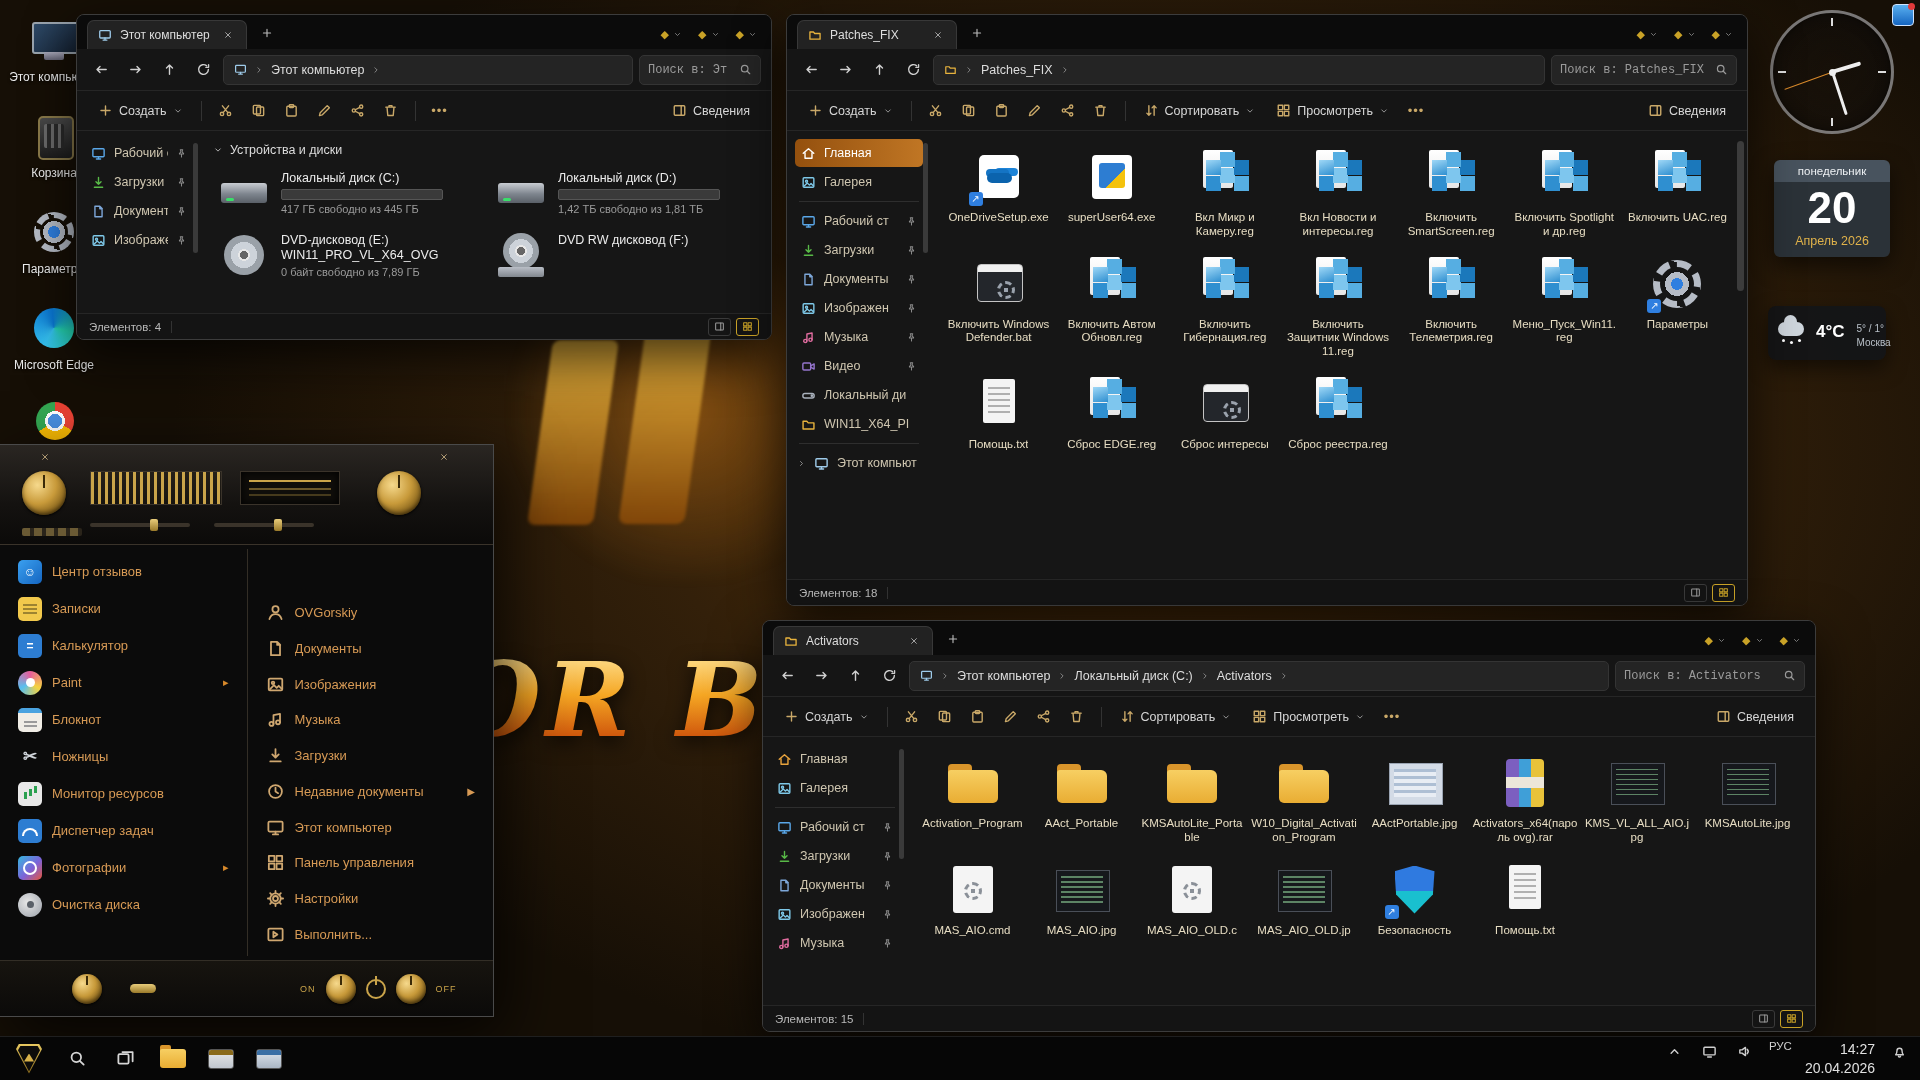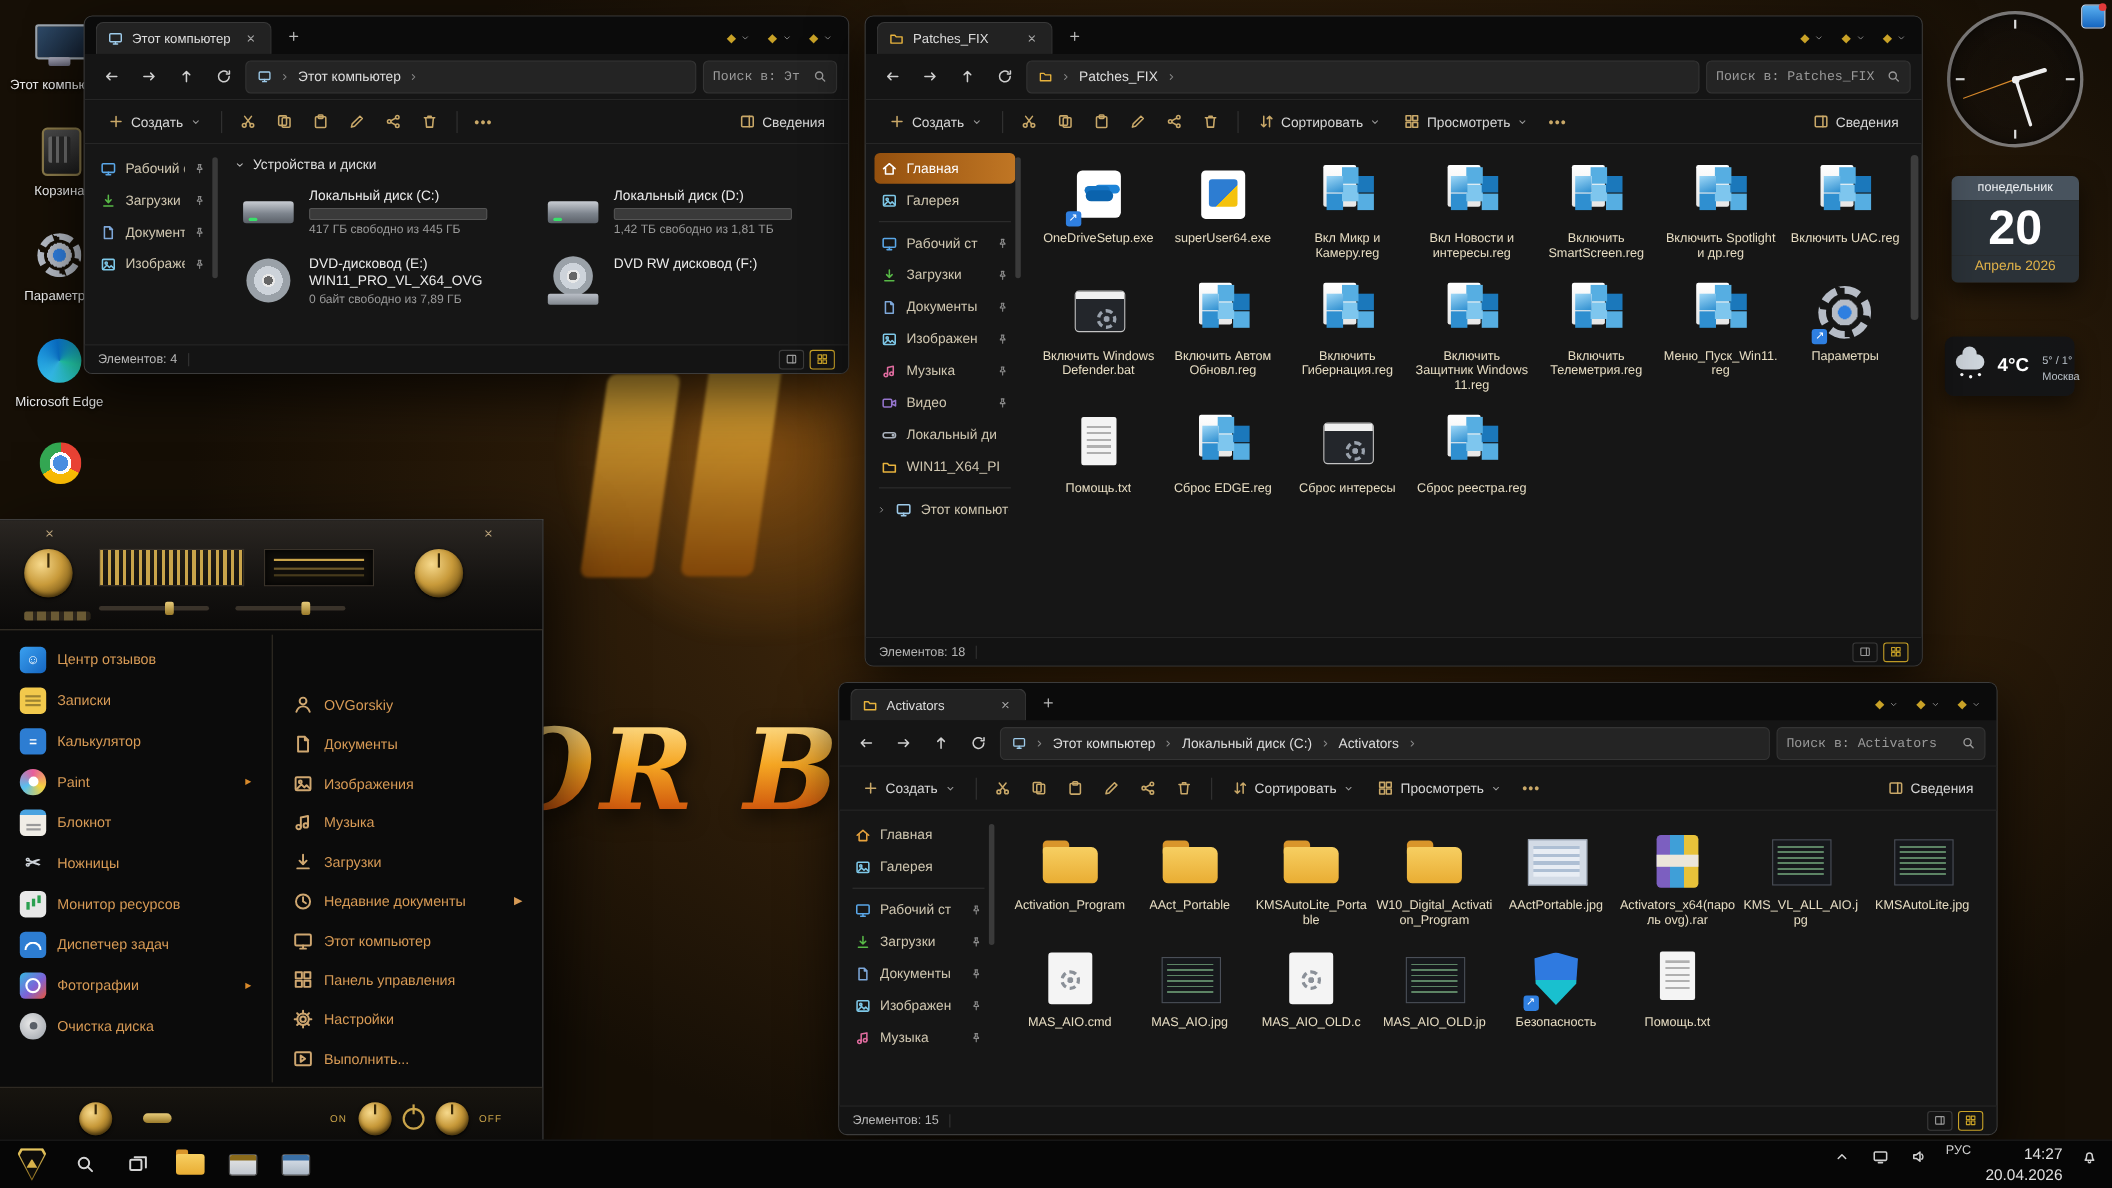--- a/index.html
+++ b/index.html
@@ -192,21 +192,21 @@
   .statusbar{height:26px;display:flex;align-items:center;padding:0 12px;background:#141414;
     border-top:1px solid #262626;font-size:11.5px;color:#b9b9b9;flex:none}
   .statusbar .cnt{padding-right:10px;border-right:1px solid #333}
   .viewtoggles{margin-left:auto;display:flex;gap:5px}
   .vbtn{width:23px;height:18px;border:1px solid #3a3a3a;border-radius:3px;display:flex;align-items:center;
     justify-content:center;color:#9a9a9a}
   .vbtn.active{border-color:#c9a227;color:#c9a227}
   .vbtn .ic{width:11px;height:11px}
 
   
-  .startmenu{position:absolute;left:0;top:472px;width:494px;height:573px;background:#0b0b0b;
+  .startmenu{position:absolute;left:0;top:444px;width:494px;height:573px;background:#0b0b0b;
     border:1px solid #4a4a4a;border-left:none;box-shadow:10px 20px 60px rgba(0,0,0,.75);z-index:30;
     display:flex;flex-direction:column}
   .skin{height:100px;position:relative;background:linear-gradient(180deg,#2a2622,#141210 60%,#0b0a09);
     border-bottom:1px solid #3a332a;flex:none}
   .xbtn{position:absolute;top:3px;width:18px;height:18px;display:flex;align-items:center;justify-content:center;color:#b9a27a}
   .xbtn .ic{width:10px;height:10px}
   .xbtn.xl{left:36px}.xbtn.xr{right:40px}
   .knob{border-radius:50%;background:radial-gradient(circle at 35% 32%,#f6d98c,#c89a3a 45%,#6b4c10 85%);
     box-shadow:inset 0 -2px 4px rgba(0,0,0,.5),0 1px 3px #000;position:absolute}
   .knob::after{content:"";position:absolute;left:50%;top:8%;width:2px;height:30%;background:#3a2a08;transform:translateX(-50%)}

